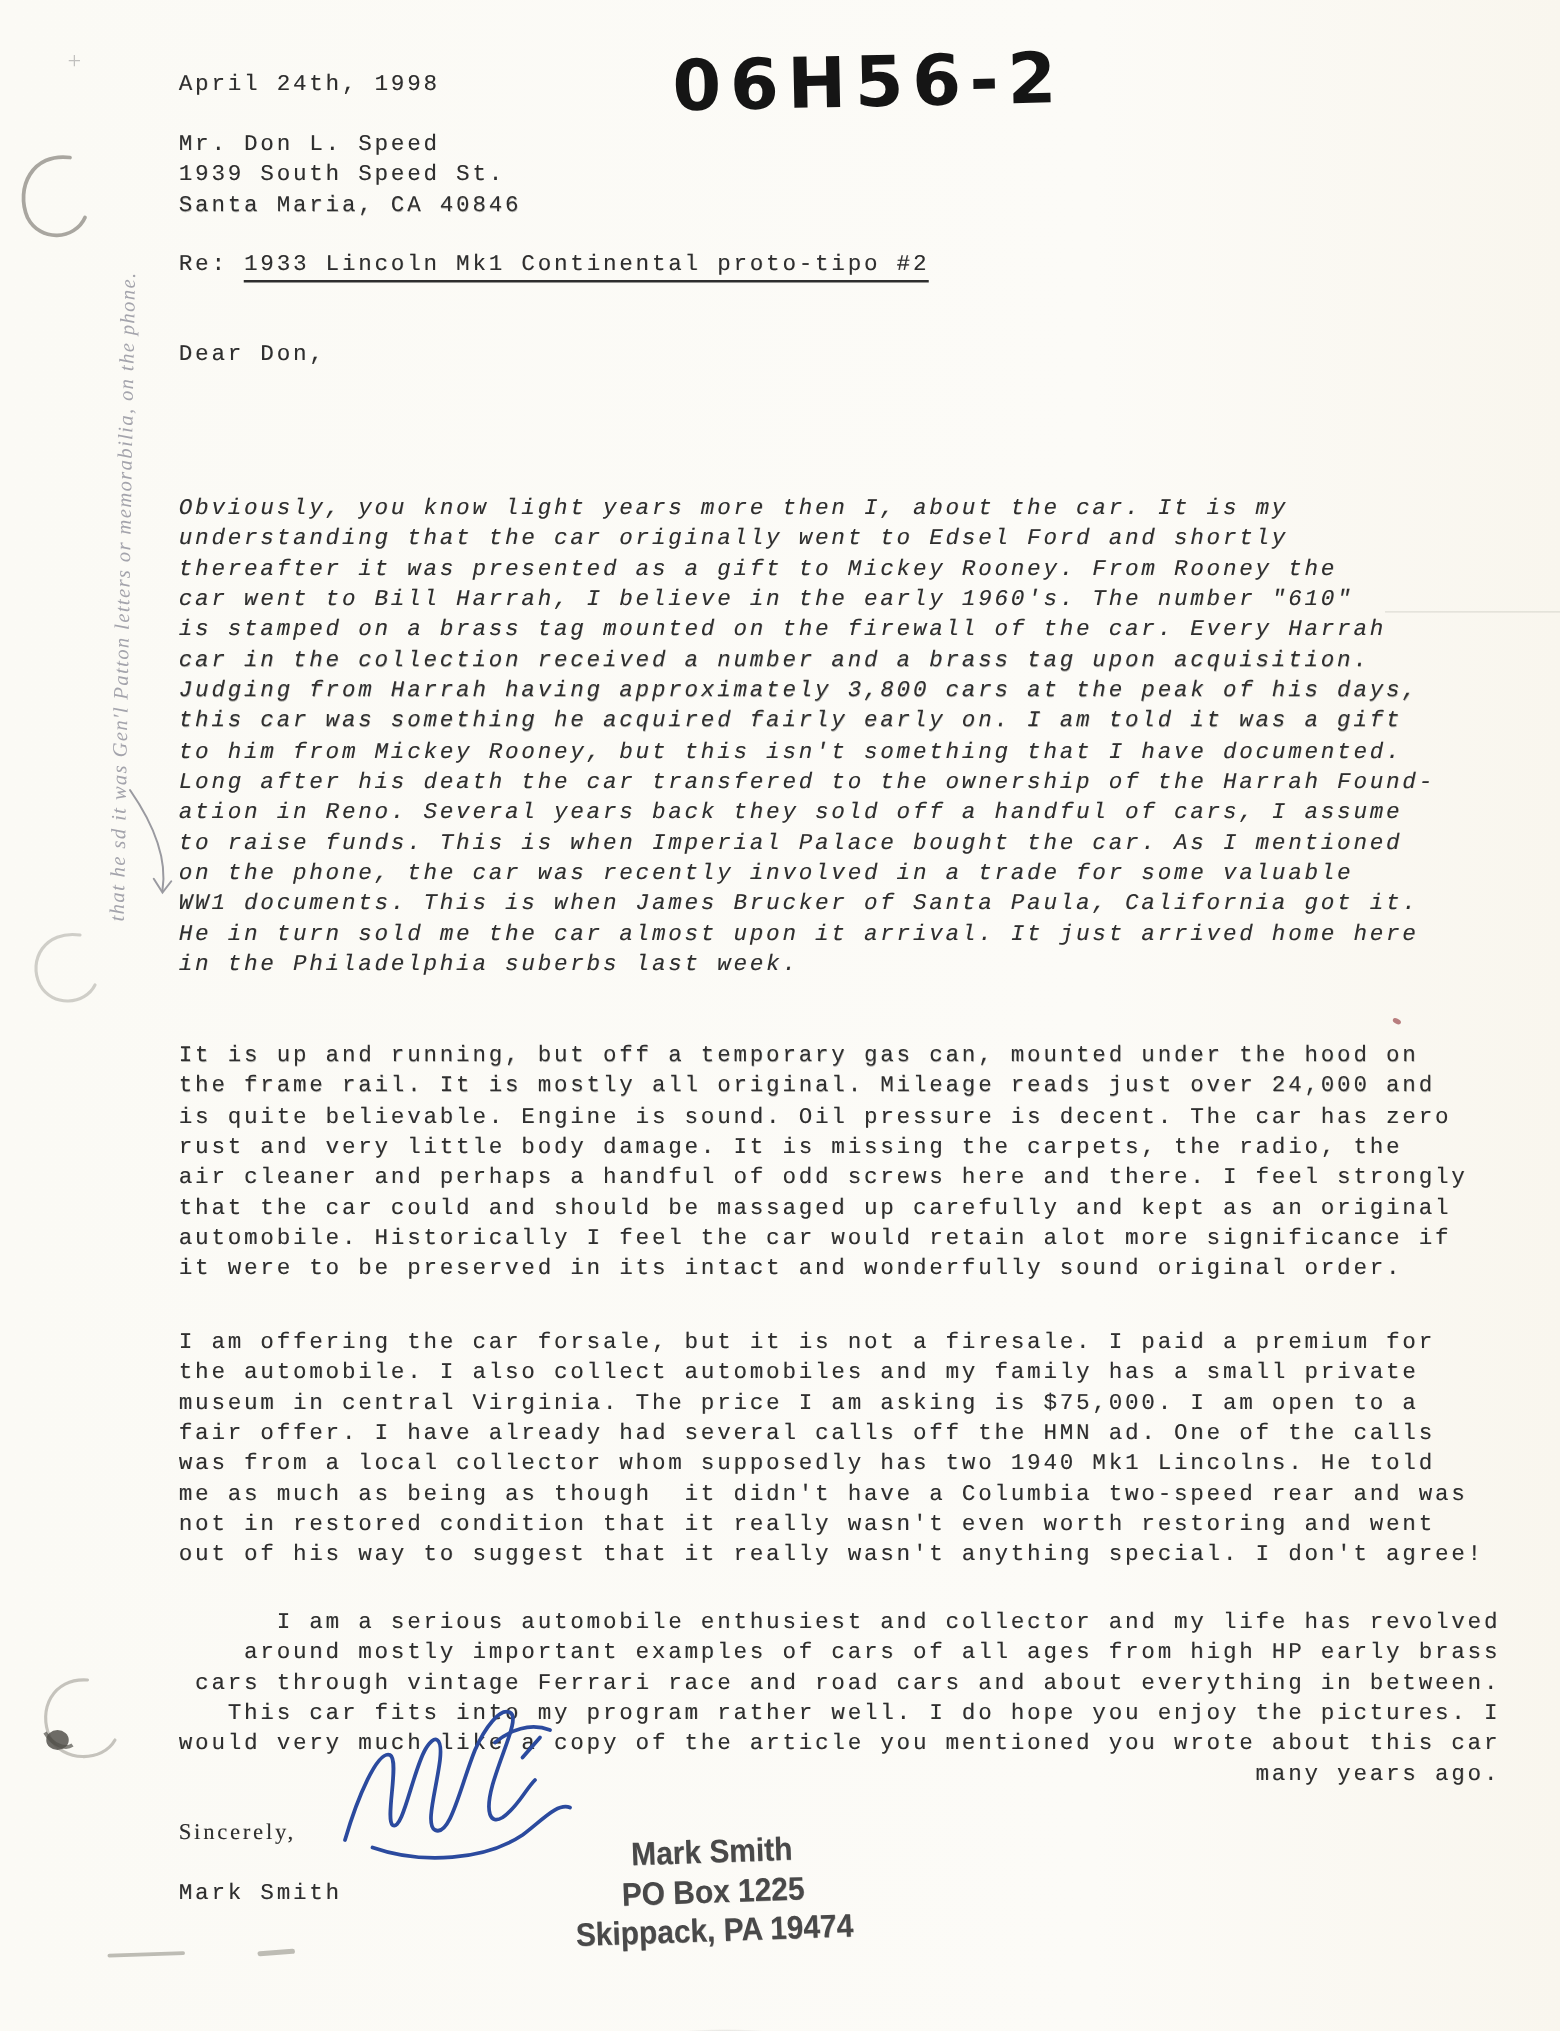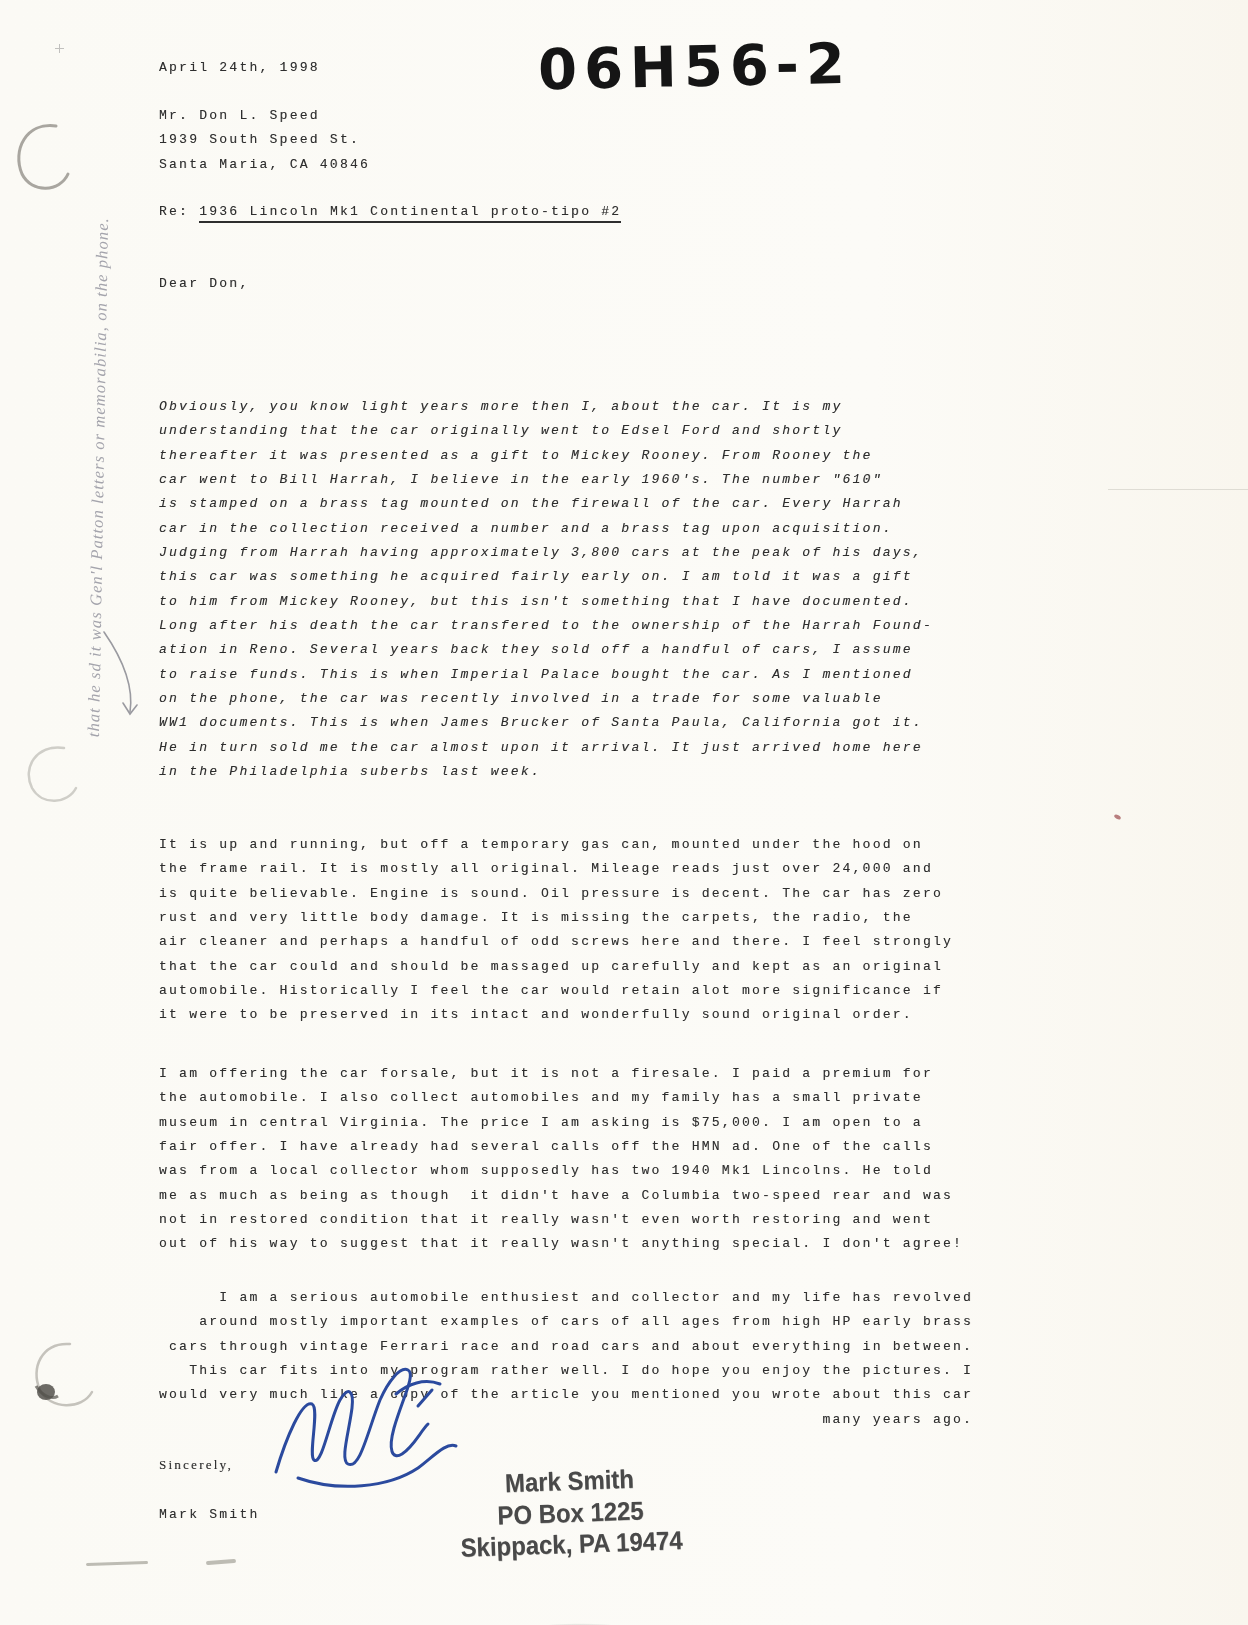--- a/index.html
+++ b/index.html
@@ -7,27 +7,26 @@
     position:relative;
     width:1248px;height:1625px;
     margin:0 auto;
     background:linear-gradient(90deg,#fbfaf5 0%, #fcfbf7 70%, #f9f6ee 100%);
     overflow:hidden;
     font-family:"Liberation Mono","DejaVu Sans Mono",monospace;
     color:#2e2e2e;
   }
   .typed{
     position:absolute;
-    font-size:13px;
+    font-size:18px;
     letter-spacing:2.25px;
     line-height:24.35px;
     white-space:pre;
     color:#2e2e2e;
     text-shadow:0.3px 0.2px 0 rgba(40,40,40,0.35);
-    margin-left:16px;
   }
   .code{
     position:absolute;
     left:538px;top:34px;
     font-family:"DejaVu Sans",sans-serif;
     font-weight:bold;
     font-size:56px;
     letter-spacing:7px;
     color:#151515;
     transform:rotate(-1.2deg);
@@ -81,21 +80,21 @@
 <div class="page">
 
   <div class="code">06H56-2</div>
 
   <div class="typed" style="left:143px;top:56px;">April 24th, 1998</div>
 
   <div class="typed" style="left:143px;top:104px;"><span>Mr. Don L. Speed</span>
 <span>1939 South Speed St.</span>
 <span>Santa Maria, CA 40846</span></div>
 
-  <div class="typed subject" style="left:143px;top:200px;"><span>Re: </span><span class="underlined">1936 Lincoln Mk1 Continental proto-tipo #2</span></div>
+  <div class="typed subject" style="left:143px;top:200px;"><span>Re: </span><span class="underlined">1933 Lincoln Mk1 Continental proto-tipo #2</span></div>
 
   <div class="typed" style="left:143px;top:272px;">Dear Don,</div>
 
   <div class="typed" style="left:143px;top:395px;font-style:italic;">Obviously, you know light years more then I, about the car. It is my
 understanding that the car originally went to Edsel Ford and shortly
 thereafter it was presented as a gift to Mickey Rooney. From Rooney the
 car went to Bill Harrah, I believe in the early 1960's. The number "610"
 is stamped on a brass tag mounted on the firewall of the car. Every Harrah
 car in the collection received a number and a brass tag upon acquisition.
 Judging from Harrah having approximately 3,800 cars at the peak of his days,

